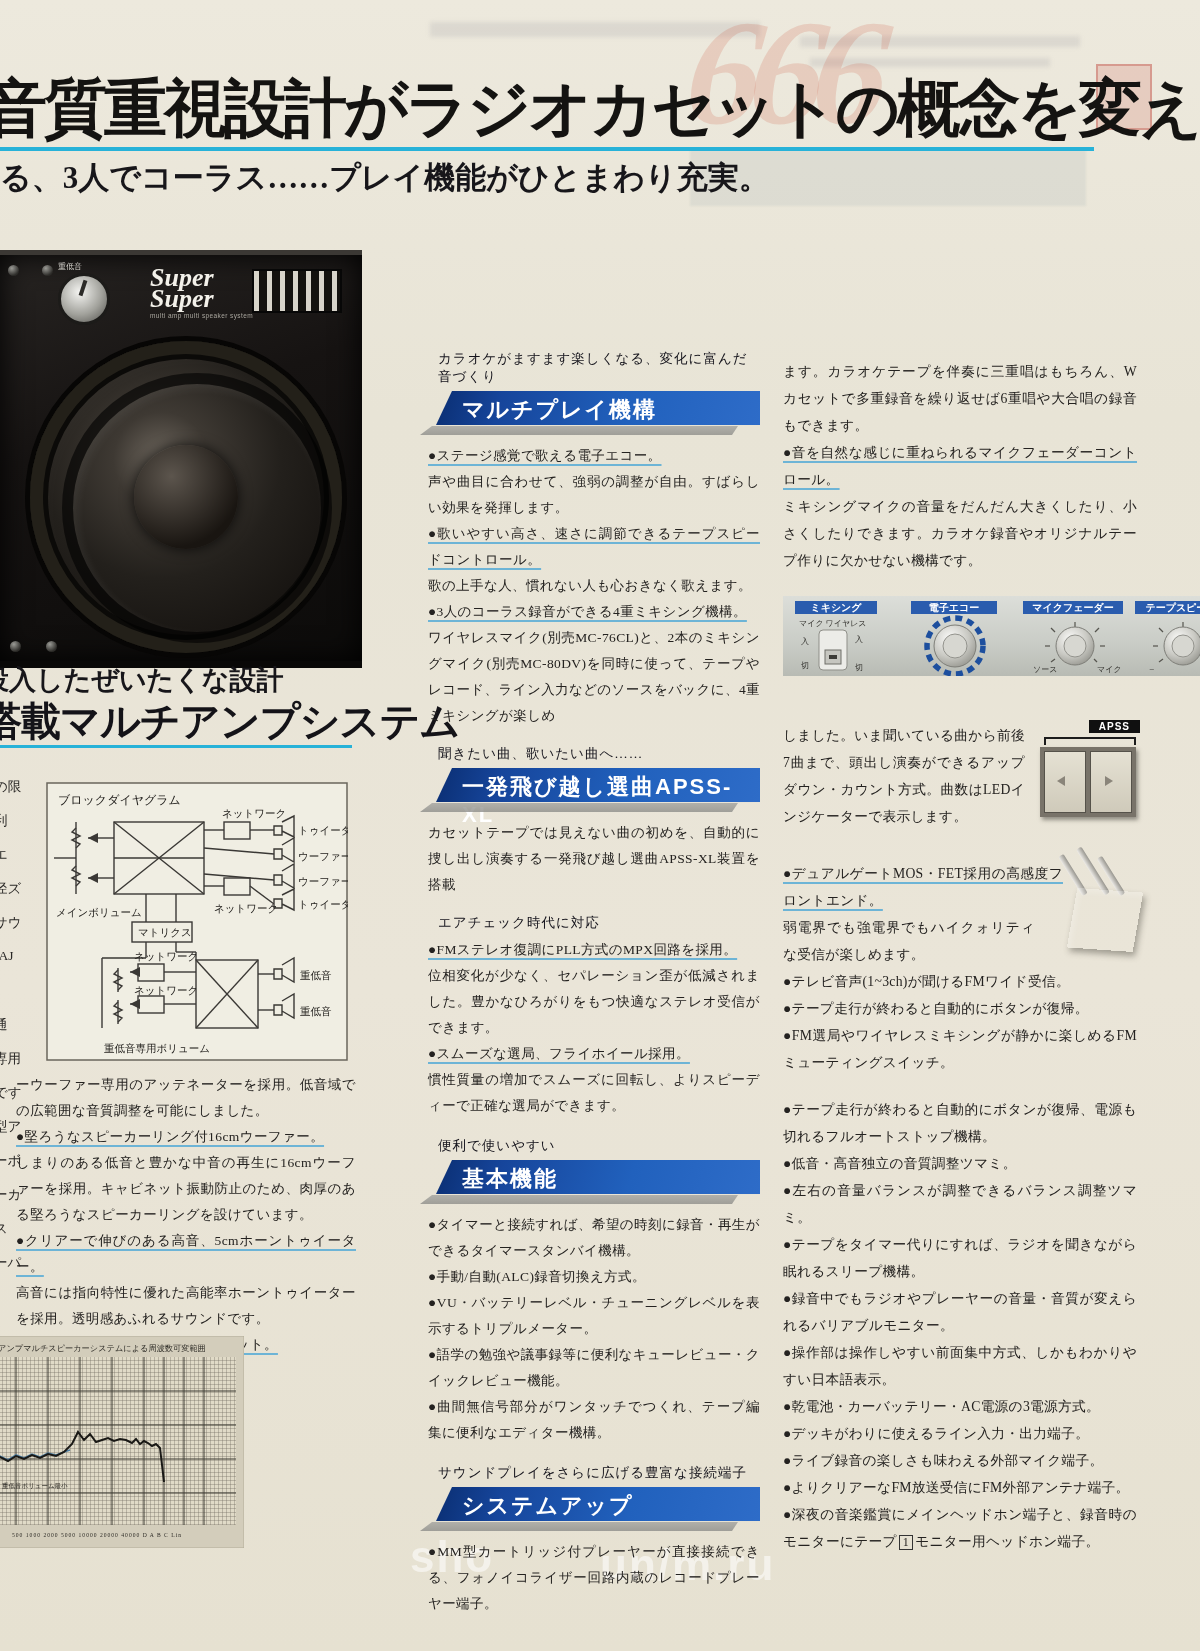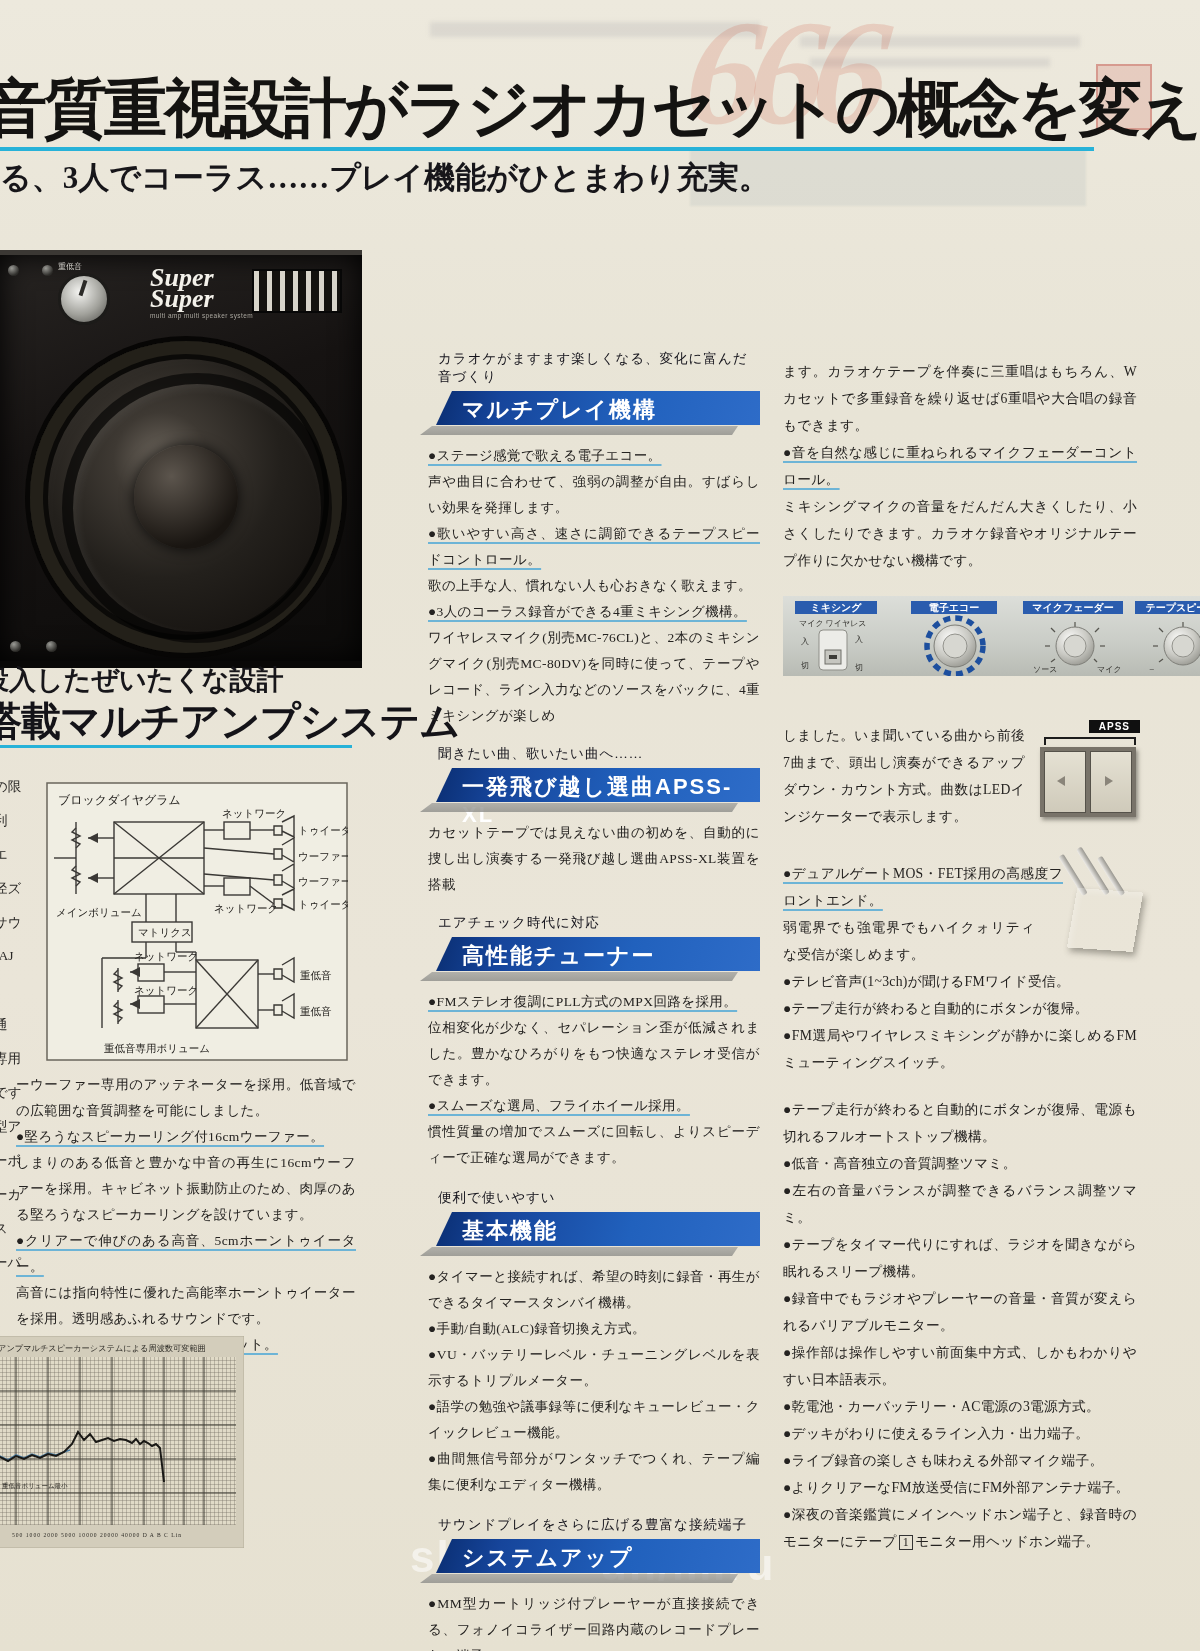--- a/index.html
+++ b/index.html
@@ -283,25 +283,20 @@
         <span class="txt">一発飛び越し選曲APSS-XL</span>
         <div class="shadow"></div>
       </div>
       <div class="body col">
         <div>カセットテープでは見えない曲の初めを、自動的に捜し出し演奏する一発飛び越し選曲APSS-XL装置を搭載</div>
       </div>
     </div>
 
     <div class="sec" style="margin-top:16px;">
       <div class="lead">エアチェック時代に対応</div>
-      <div class="sec-head">
-        <div class="bar"></div>
-        <span class="txt">高性能チューナー</span>
-        <div class="shadow"></div>
-      </div>
       <div class="body col">
         <div class="bu">●FMステレオ復調にPLL方式のMPX回路を採用。</div>
         <div>位相変化が少なく、セパレーション歪が低減されました。豊かなひろがりをもつ快適なステレオ受信ができます。</div>
         <div class="bu">●スムーズな選局、フライホイール採用。</div>
         <div>慣性質量の増加でスムーズに回転し、よりスピーディーで正確な選局ができます。</div>
       </div>
     </div>
 
     <div class="sec" style="margin-top:18px;">
       <div class="lead">便利で使いやすい</div>

